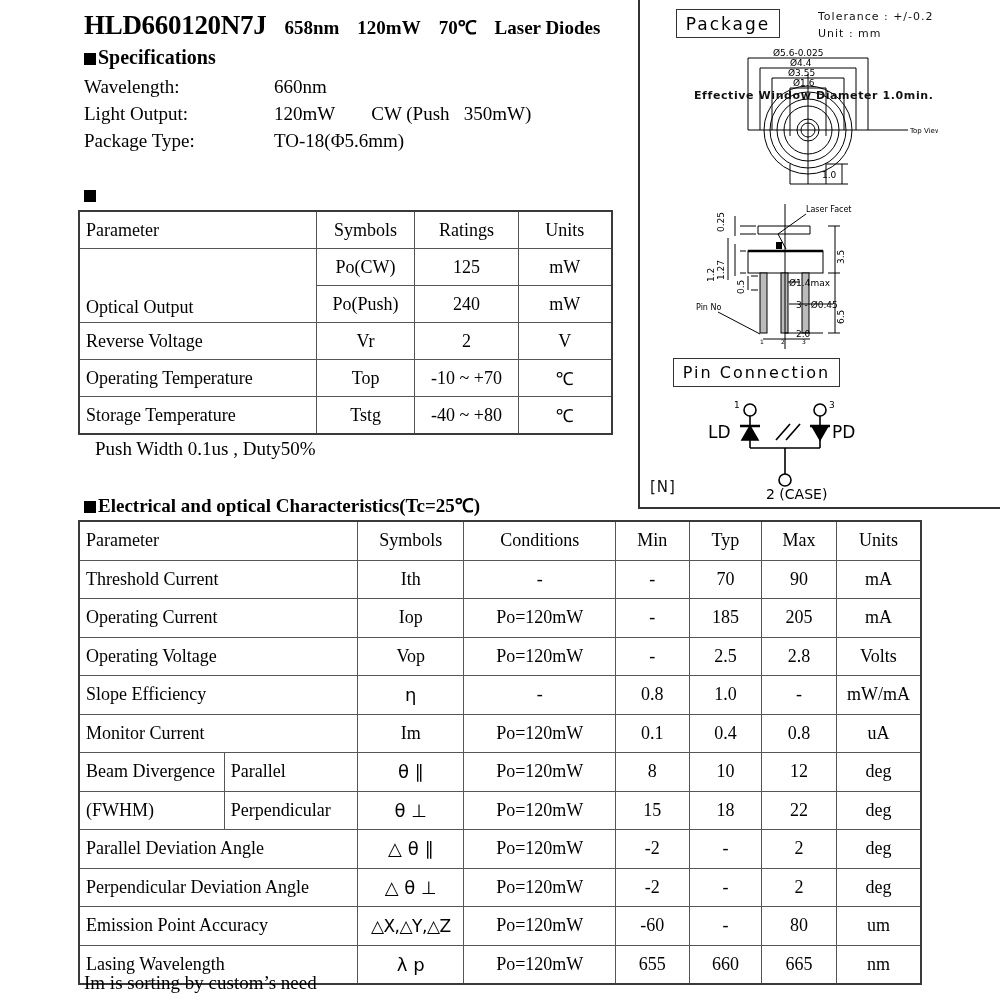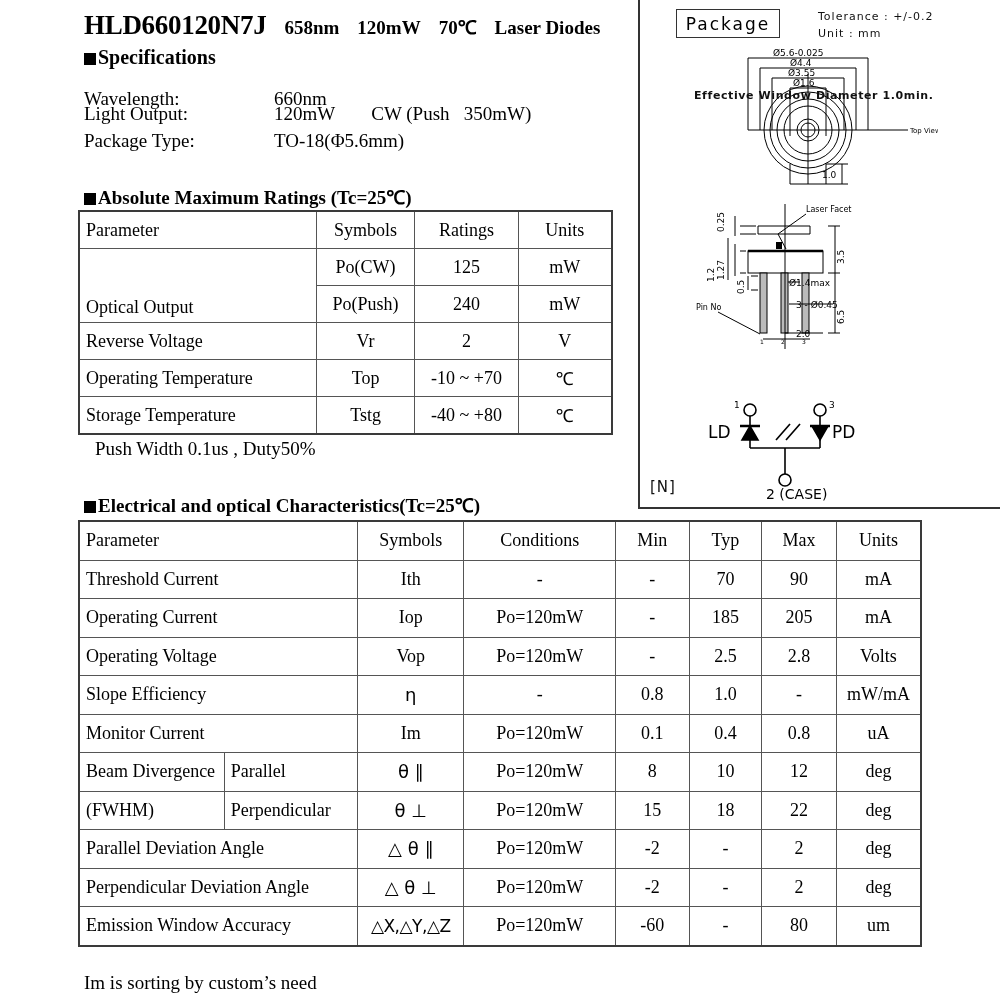--- a/index.html
+++ b/index.html
@@ -81,32 +81,32 @@
   <span class="sp">658nm</span>
   <span class="sp">120mW</span>
   <span class="sp">70℃</span>
   <span class="sp">Laser Diodes</span>
 </div>
 
 <div class="abs" id="spec-head">
   <span class="blk"></span><span>Specifications</span>
 </div>
 
-<div class="abs spec-line" style="top:88px;">
+<div class="abs spec-line" style="top:76px;">
   <span class="lbl">Wavelength:</span><span>660nm</span>
 </div>
 <div class="abs spec-line" style="top:103px;">
   <span class="lbl">Light Output:</span><span>120mW</span><span class="v2" style="margin-left:36px;">CW (Push&nbsp;&nbsp; 350mW)</span>
 </div>
 <div class="abs spec-line" style="top:130px;">
   <span class="lbl">Package Type:</span><span>TO-18(Φ5.6mm)</span>
 </div>
 
 <div class="abs sec-head" style="left:84px;top:184px;">
-  <span class="blk"></span><span>Absolute Maximum Ratings (Tc=25℃)</span>
+  <span class="blk"></span>
 </div>
 
 <table class="abs tbl-outer" id="tbl-amr">
   <tbody>
       <tr>
     <td class="l p">Parameter</td>
     <td class="c s">Symbols</td>
     <td class="c r">Ratings</td>
     <td class="c u">Units</td>
   </tr>
@@ -246,29 +246,38 @@
     <td class="l" colspan="2">Perpendicular Deviation Angle</td>
     <td class="c sym">△ θ ⊥</td>
     <td class="c">Po=120mW</td>
     <td class="c">-2</td>
     <td class="c">-</td>
     <td class="c">2</td>
     <td class="c">deg</td>
   </tr>
 
   <tr>
-    <td class="l" colspan="2">Emission Window Accuracy</td>
+    <td class="l" colspan="2">Emission Point Accuracy</td>
     <td class="c sym" style="font-size:17px;letter-spacing:-0.5px;">△X,△Y,△Z</td>
     <td class="c">Po=120mW</td>
     <td class="c">-60</td>
     <td class="c">-</td>
     <td class="c">80</td>
     <td class="c">um</td>
   </tr>
 
+  <tr>
+    <td class="l" colspan="2">Lasing Wavelength</td>
+    <td class="c sym">λ p</td>
+    <td class="c">Po=120mW</td>
+    <td class="c">655</td>
+    <td class="c">660</td>
+    <td class="c">665</td>
+    <td class="c">nm</td>
+  </tr>
 </tbody>
   </table>
 
 <div class="abs" id="note-im">Im is sorting by custom’s need</div>
 
 <div class="abs" id="pkg-panel">
   <div class="vline"></div>
   <div class="bline"></div>
 
   <div class="cadbox" style="left:38px;top:9px;width:102px;height:27px;font-size:17px;">
@@ -385,20 +394,23 @@
       <text x="108" y="114">3 - Ø0.45</text>
       <text x="108" y="143">2.0</text>
       <text x="118" y="18" font-size="8">Laser Facet</text>
       <text x="8" y="116" font-size="8">Pin No</text>
       <text x="72" y="150" font-size="6">1</text>
       <text x="93" y="150" font-size="6">2</text>
       <text x="114" y="150" font-size="6">3</text>
     </g>
   </svg>
 
+  <div class="cadbox" style="left:35px;top:358px;width:165px;height:27px;font-size:16px;">
+    <span>Pin Connection</span>
+  </div>
 
   <svg class="abs" style="left:30px;top:398px;" width="260" height="105" viewBox="0 0 260 105">
     <g stroke="#000" fill="none" stroke-width="1.6">
       <circle cx="82" cy="12" r="6"></circle>
       <circle cx="152" cy="12" r="6"></circle>
       <circle cx="117" cy="82" r="6"></circle>
       <line x1="82" y1="18" x2="82" y2="50"></line>
       <line x1="152" y1="18" x2="152" y2="50"></line>
       <line x1="82" y1="50" x2="152" y2="50"></line>
       <line x1="117" y1="50" x2="117" y2="76"></line>

